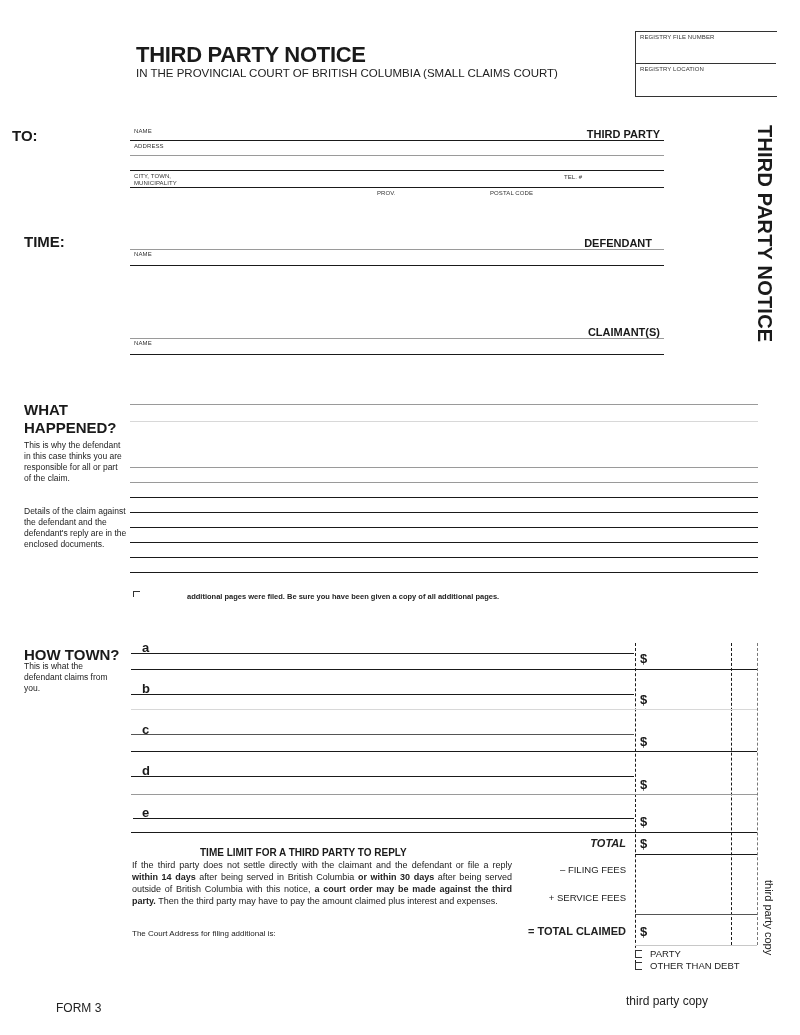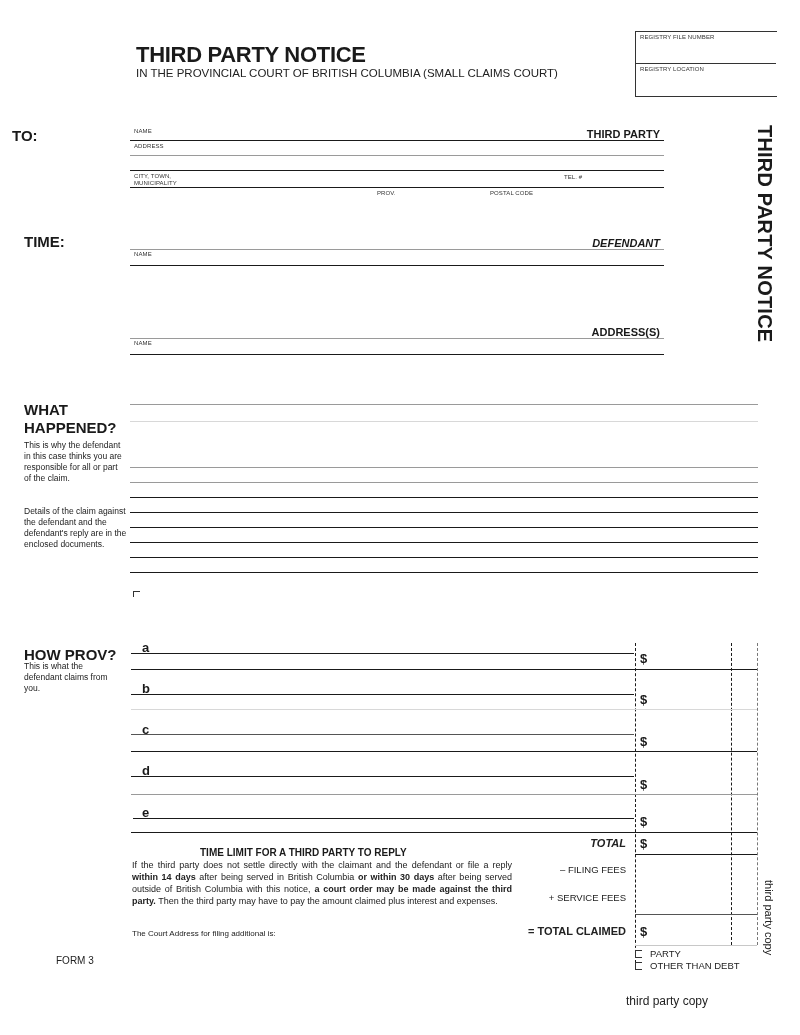--- a/index.html
+++ b/index.html
@@ -51,27 +51,27 @@
   <div>MUNICIPALITY</div>
 </div>
 <input class="line-input" style="left: 190px; top: 172px; width: 360px; height: 14px;">
 <div class="abs tiny" style="left:564px;top:174px;">TEL. #</div>
 <input class="line-input" style="left: 590px; top: 172px; width: 72px; height: 14px;">
 <div class="hl" style="left:130px;top:187px;width:534px;"></div>
 <div class="abs tiny" style="left:377px;top:190px;">PROV.</div>
 <div class="abs tiny" style="left:490px;top:190px;">POSTAL CODE</div>
 
 <div class="abs sec" style="left:24px;top:233px;">TIME:</div>
-<div class="abs role" style="right:140px;top:237px;font-style:italic;">DEFENDANT</div>
+<div class="abs role" style="right:148px;top:237px;">DEFENDANT</div>
 <div class="hl gray" style="left:130px;top:249px;width:534px;"></div>
 <div class="abs tiny" style="left:134px;top:251px;">NAME</div>
 <input class="line-input" style="left: 134px; top: 252px; width: 526px; height: 13px;">
 <div class="hl" style="left:130px;top:265px;width:534px;"></div>
 
-<div class="abs role" style="right:140px;top:326px;">ADDRESS(S)</div>
+<div class="abs role" style="right:140px;top:326px;">CLAIMANT(S)</div>
 <div class="hl gray" style="left:130px;top:338px;width:534px;"></div>
 <div class="abs tiny" style="left:134px;top:340px;">NAME</div>
 <input class="line-input" style="left: 134px; top: 340px; width: 526px; height: 13px;">
 <div class="hl" style="left:130px;top:354px;width:534px;"></div>
 
 <div class="abs sec" style="left:24px;top:401px;line-height:18px;">
   <div>WHAT</div>
   <div>HAPPENED?</div>
 </div>
 <div class="abs desc" style="left:24px;top:440px;width:100px;">This is why the defendant in this case thinks you are responsible for all or part of the claim.</div>
@@ -84,23 +84,24 @@
 <div class="hl" style="left:130px;top:497px;width:628px;"></div>
 <div class="hl" style="left:130px;top:512px;width:628px;"></div>
 <div class="hl" style="left:130px;top:527px;width:628px;"></div>
 <div class="hl" style="left:130px;top:542px;width:628px;"></div>
 <div class="hl" style="left:130px;top:557px;width:628px;"></div>
 <div class="hl" style="left:130px;top:572px;width:628px;"></div>
 <textarea style="position: absolute; left: 132px; top: 406px; width: 624px; height: 164px; border: none; background: transparent; resize: none; outline: none; font-family: &quot;Liberation Sans&quot;, sans-serif; font-size: 10px;"></textarea>
 
 <div class="cb" style="left:133px;top:591px;border-bottom:none;width:6px;height:5px;"></div>
 <div class="abs" style="left:160px;top:591px;font-size:7.5px;font-weight:bold;color:#222;line-height:11px;">
+  <div style="padding-left:27px;">additional pages were filed. Be sure you have been given a copy of all additional pages.</div>
 </div>
 
-<div class="abs sec" style="left:24px;top:646px;">HOW PROV?</div>
+<div class="abs sec" style="left:24px;top:646px;">HOW TOWN?</div>
 <div class="abs desc" style="left:24px;top:661px;width:98px;">This is what the defendant claims from you.</div>
 
 <div class="vdash" style="left:635px;top:643px;height:320px;"></div>
 <div class="vdash" style="left:731px;top:643px;height:302px;"></div>
 <div class="vdash gray" style="left:757px;top:643px;height:302px;"></div>
 
 <div class="abs letter" style="left:142px;top:640px;">a</div>
 <div class="hl" style="left:131px;top:653px;width:503px;"></div>
 <input class="line-input" style="left: 155px; top: 640px; width: 475px; height: 12px;">
 <div class="abs dollar" style="left:640px;top:651px;">$</div>
@@ -158,14 +159,14 @@
 
 <div class="abs" style="left:763px;top:880px;writing-mode:vertical-rl;font-size:11px;color:#222;">third party copy</div>
 
 <div class="abs" style="left:200px;top:847px;font-weight:bold;font-size:10px;color:#1a1a1a;">TIME LIMIT FOR A THIRD PARTY TO REPLY</div>
 <div class="abs" style="left:132px;top:859px;width:380px;font-size:9px;line-height:12px;color:#222;text-align:justify;">
   <span>If the third party does not settle directly with the claimant and the defendant or file a reply </span><b>within 14 days</b><span> after being served in British Columbia </span><b>or within 30 days</b><span> after being served outside of British Columbia with this notice, </span><b>a court order may be made against the third party.</b><span> Then the third party may have to pay the amount claimed plus interest and expenses.</span>
 </div>
 <div class="abs" style="left:132px;top:929px;font-size:8px;color:#222;">The Court Address for filing additional is:</div>
 <textarea style="position: absolute; left: 132px; top: 940px; width: 370px; height: 40px; border: none; background: transparent; resize: none; outline: none; font-family: &quot;Liberation Sans&quot;, sans-serif; font-size: 9px;"></textarea>
 
-<div class="abs" style="left:56px;top:955px;font-size:10px;color:#222;">FORM 3</div>
+<div class="abs" style="left:56px;top:1001px;font-size:12px;color:#222;">FORM 3</div>
 <div class="abs" style="left:626px;top:994px;font-size:12px;color:#222;">third party copy</div>
 
 </body></html>

